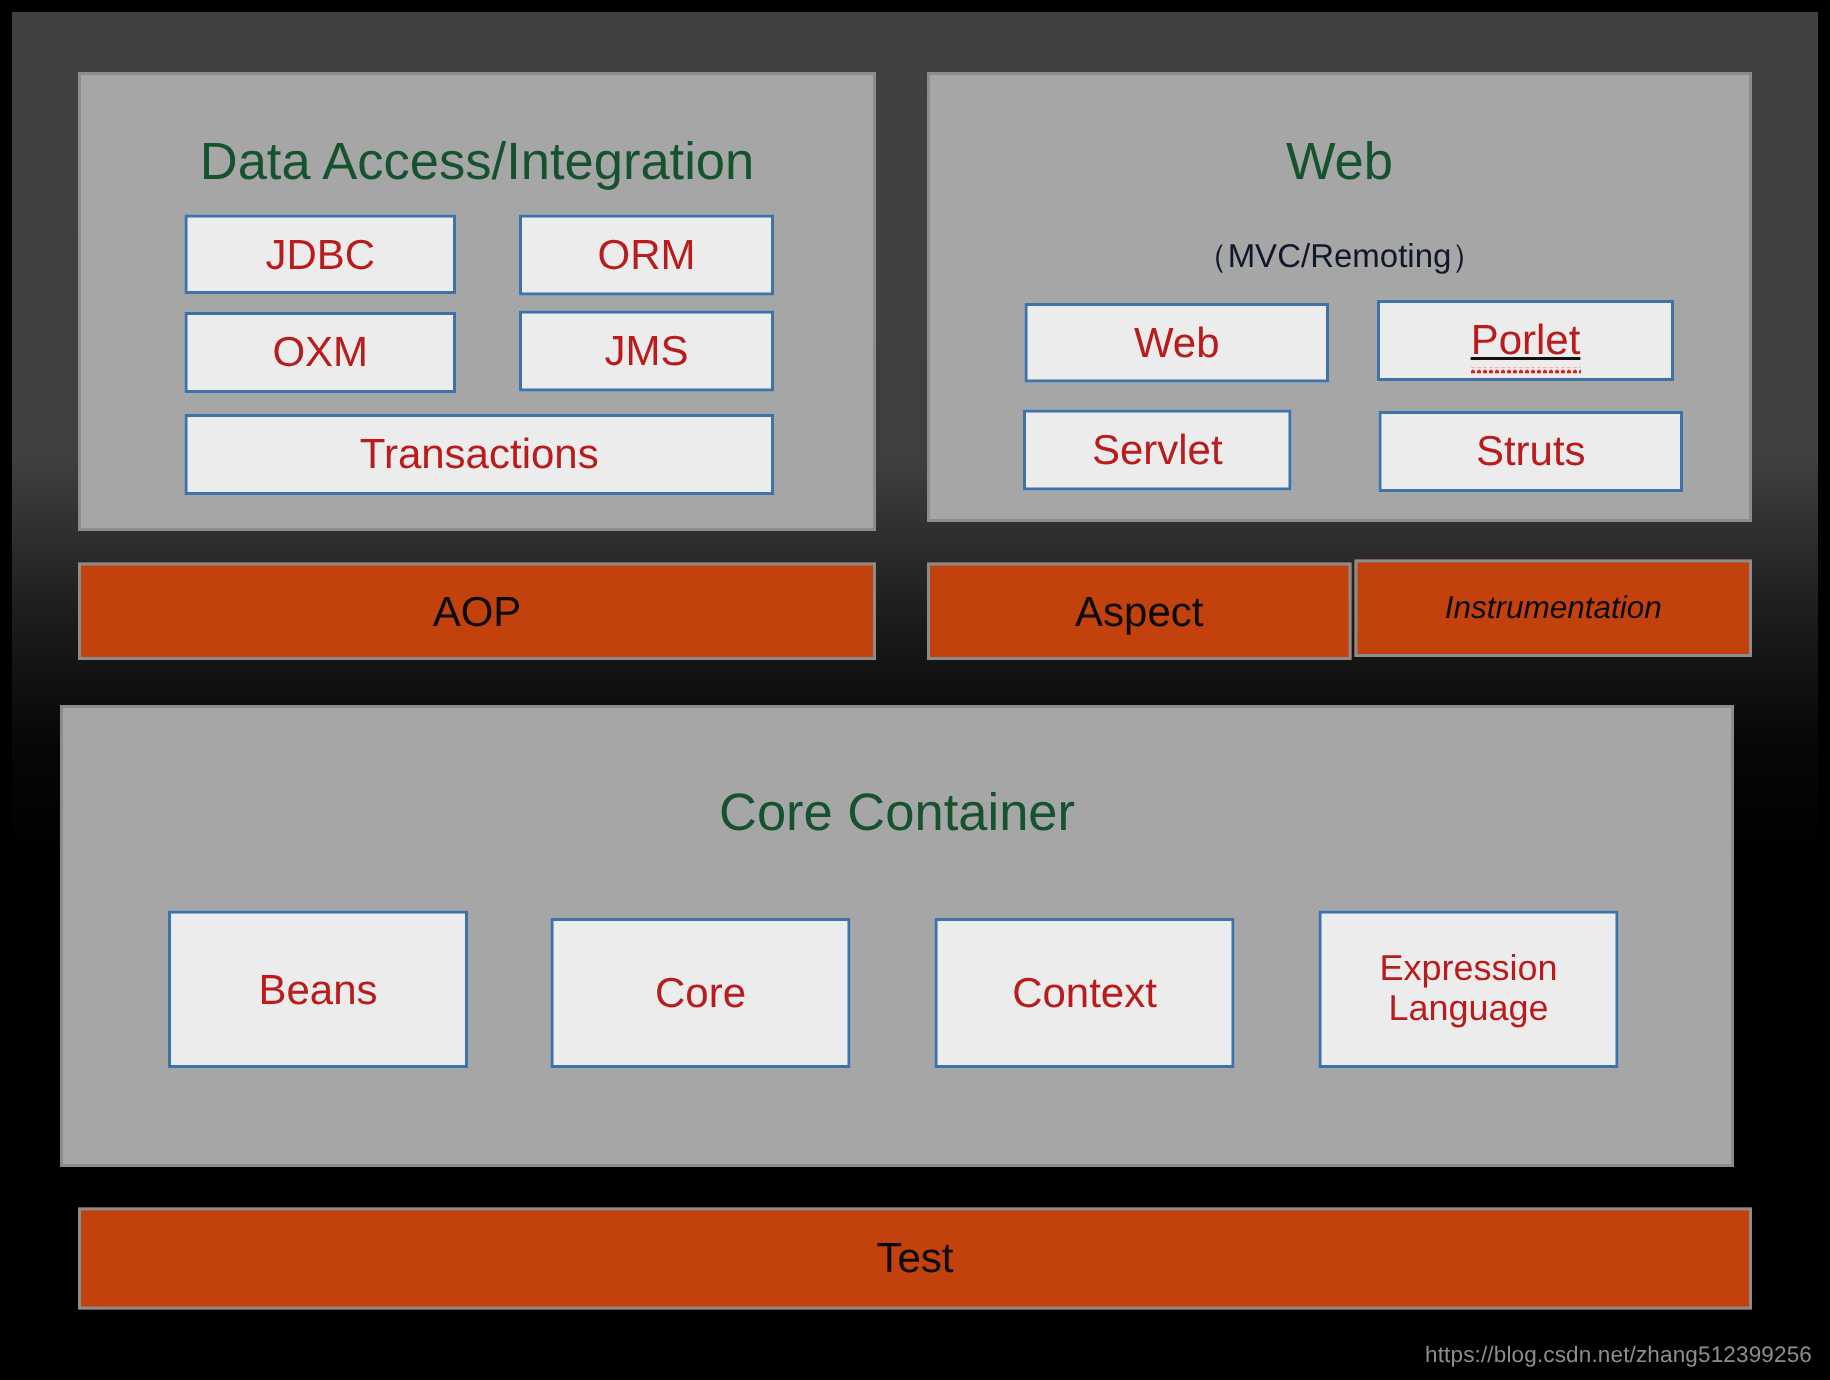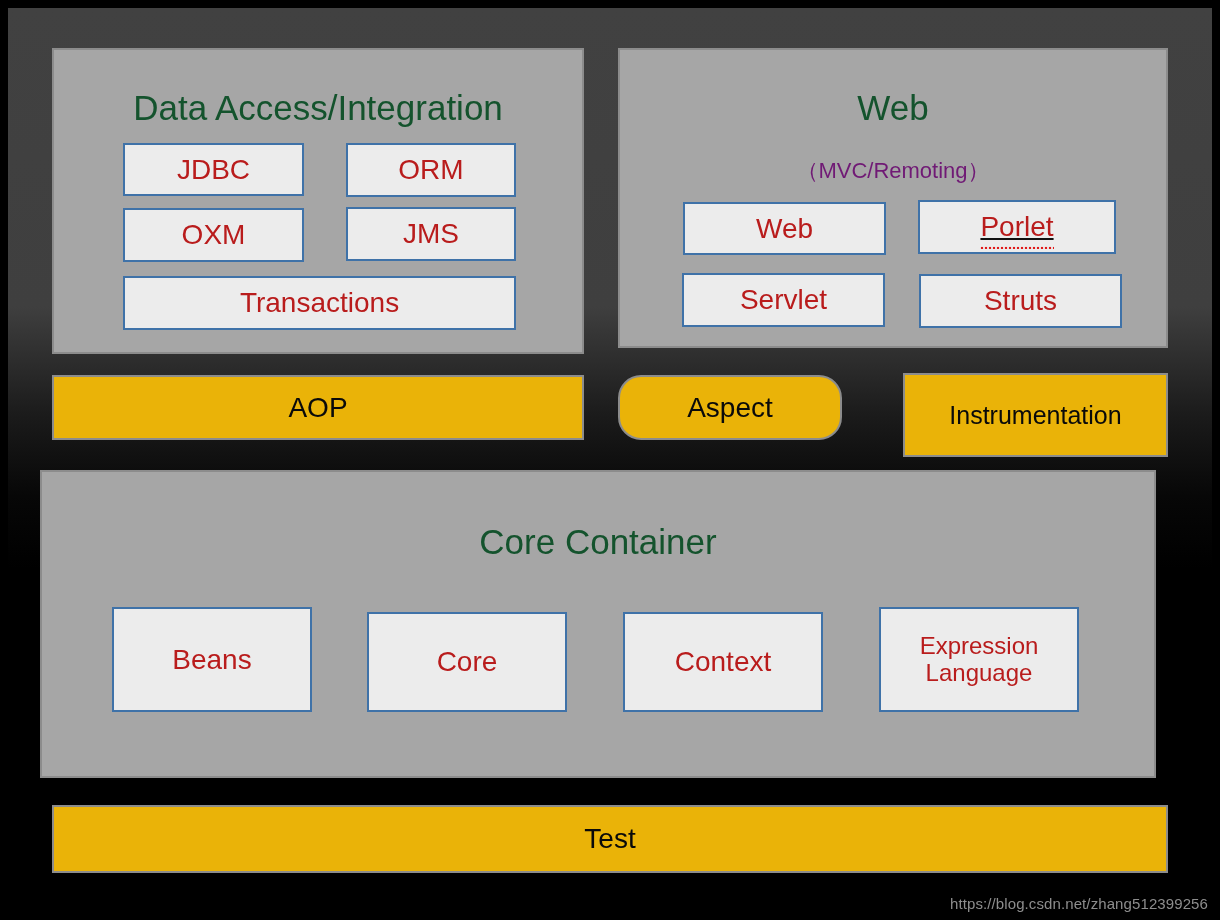--- a/index.html
+++ b/index.html
@@ -50,21 +50,21 @@
     color: #14532d;
     font-weight: 400;
     line-height: 1;
     white-space: nowrap;
   }
   .panel-sub {
     position: absolute;
     left: 0;
     right: 0;
     text-align: center;
-    color: #701a75;
+    color: #0f172a;
     line-height: 1;
     white-space: nowrap;
   }
 
   
   .chip {
     position: absolute;
     background: #ececec;
     border: 2px solid #3f72a8;
     box-sizing: border-box;
@@ -75,21 +75,21 @@
     text-align: center;
     line-height: 1.06;
   }
   .chip.two-line {
     line-height: 1.12;
   }
 
   
   .bar {
     position: absolute;
-    background: #eab308;
+    background: #c2410c;
     border: 2px solid #8c8c8c;
     box-sizing: border-box;
     display: flex;
     align-items: center;
     justify-content: center;
     color: #0a0a0a;
     line-height: 1;
   }
 
   
@@ -163,38 +163,38 @@
     <div class="panel-sub" style="top:110px; font-size:22px;">（MVC/Remoting）</div>
 
     <div class="chip" style="left:63px; top:152px; width:203px; height:53px; font-size:28px;">
       <span>Web</span>
     </div>
 
     <div class="chip" style="left:298px; top:150px; width:198px; height:54px; font-size:28px;">
       <span class="misspelled">Porlet</span>
     </div>
 
-    <div class="chip" style="left:62px; top:223px; width:203px; height:54px; font-size:28px;">
+    <div class="chip" style="left:62px; top:223px; width:179px; height:54px; font-size:28px;">
       <span>Servlet</span>
     </div>
 
     <div class="chip" style="left:299px; top:224px; width:203px; height:54px; font-size:28px;">
       <span>Struts</span>
     </div>
   </div>
 
   <div class="bar" style="left:52px; top:375px; width:532px; height:65px; font-size:28px;">
     <span>AOP</span>
   </div>
 
-  <div class="bar" style="left:618px; top:375px; width:224px; height:65px; font-size:28px;border-radius:23px;">
+  <div class="bar" style="left:618px; top:375px; width:283px; height:65px; font-size:28px;">
     <span>Aspect</span>
   </div>
 
-  <div class="bar" style="left:903px; top:373px; width:265px; height:84px; font-size:25px;">
+  <div class="bar" style="left:903px; top:373px; width:265px; height:65px; font-size:21px;font-style:italic;">
     <span>Instrumentation</span>
   </div>
 
   <div class="panel outlined" style="left:40px; top:470px; width:1116px; height:308px;">
 
     <div class="panel-title" style="top:52px; font-size:35px;">Core Container</div>
 
     <div class="chip" style="left:70px; top:135px; width:200px; height:105px; font-size:28px;">
       <span>Beans</span>
     </div>

